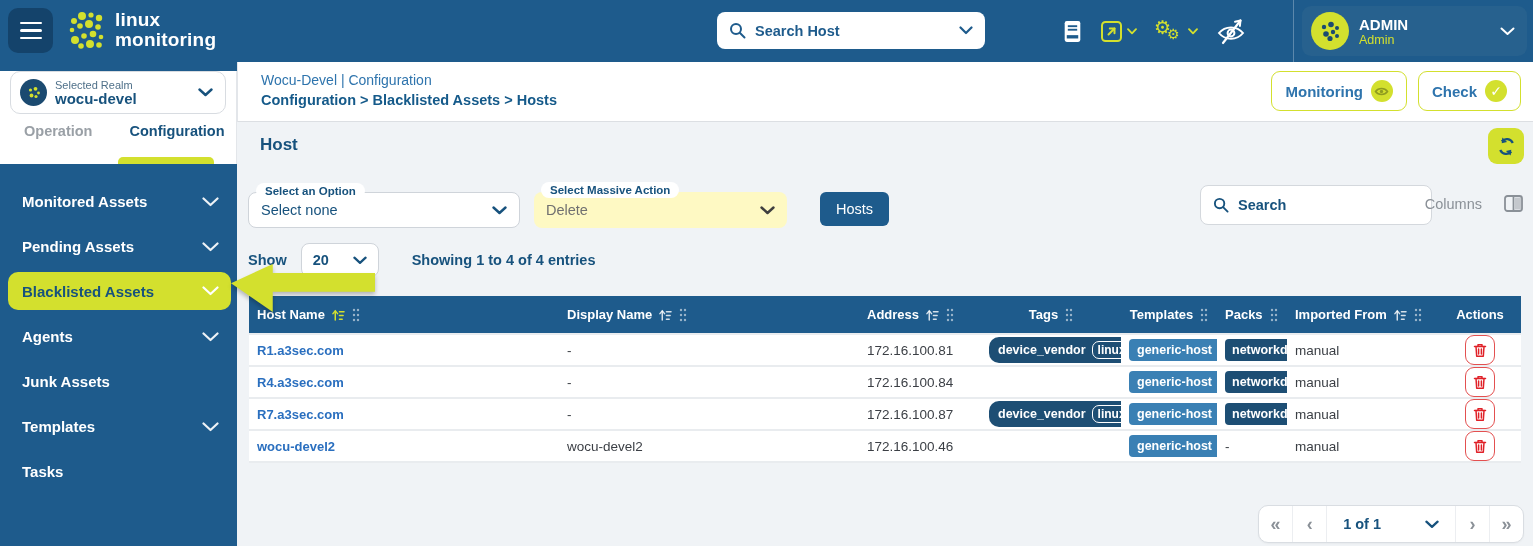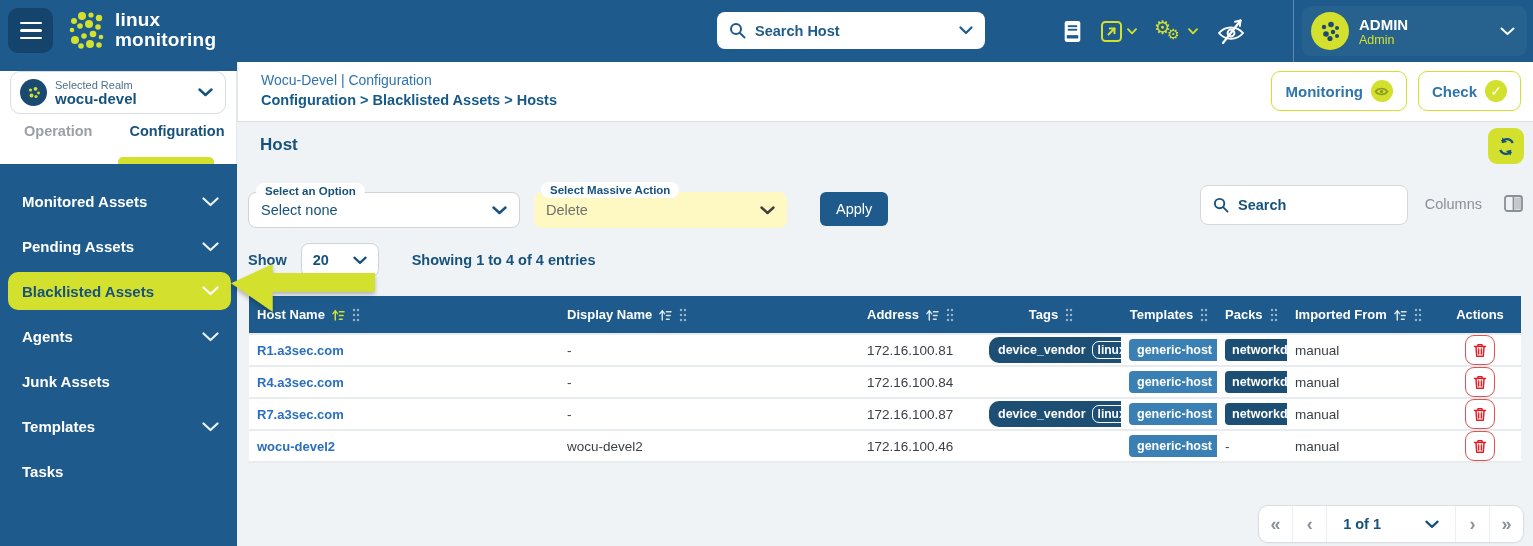--- a/index.html
+++ b/index.html
@@ -83,21 +83,21 @@
   .sg-option { left:11px; top:69px; width:272px; background:#fff; border:1px solid #cfd4da; }
   .sg-option .val { color:#17527d; font-size:14.5px; }
   .sg-massive { left:297px; top:69px; width:253px; background:#fef9c3; }
   .sg-massive .val { color:#707070; font-size:14.5px; }
   .select-group .chev { margin-left:auto; }
   .sg-option .chev { color:#17527d; }
   .sg-massive .chev { color:#3f3f3f; }
   .apply-btn { position:absolute; left:583px; top:69px; height:34px; background:#1e5b8c; color:#fff;
     border:none; border-radius:6px; padding:0 16px; font-size:14.5px; font-family:inherit; cursor:pointer; }
 
-  .table-search { position:absolute; left:963px; top:62px; width:208px; height:40px; background:#fff;
+  .table-search { position:absolute; left:963px; top:62px; width:232px; height:40px; background:#fff;
     border:1px solid #d4d8dd; border-radius:8px; display:flex; align-items:center; gap:9px; padding:0 12px; }
   .table-search .ph { color:#17527d; font-weight:bold; font-size:14.5px; }
   .columns-ctl { position:absolute; right:10px; top:72px; display:flex; align-items:center; gap:22px;
     color:#8a9097; font-size:14.5px; cursor:pointer; }
 
   .show-row { position:absolute; left:11px; top:120px; display:flex; align-items:center; }
   .show-label { font-size:14.5px; font-weight:bold; color:#17527d; }
   .show-select { margin-left:14px; width:78px; height:34px; background:#fff; border:1px solid #cfd4da;
     border-radius:8px; display:flex; align-items:center; padding:0 11px; cursor:pointer; }
   .show-select .val { color:#17527d; font-size:14.5px; font-weight:bold; }
@@ -404,21 +404,21 @@
   <div class="select-group sg-massive">
     <span class="float-label">Select Massive Action</span>
     <span class="val">Delete</span>
     <span class="chev">
       <svg width="15" height="9" viewBox="0 0 15 9" fill="none" stroke="currentColor" stroke-width="2.4" stroke-linecap="round" stroke-linejoin="round">
           <path d="M1.5 1.5 7.5 7 13.5 1.5"></path>
         </svg>
     </span>
   </div>
 
-  <button class="apply-btn">Apply</button>
+  <button class="apply-btn">Hosts</button>
 
   <div class="table-search">
     <span>
       <svg width="16" height="16" viewBox="0 0 17 17" fill="none" stroke="#17527d" stroke-width="2" stroke-linecap="round">
         <circle cx="7" cy="7" r="5"></circle>
           <line x1="11" y1="11" x2="15.5" y2="15.5"></line>
       </svg>
     </span>
     <span class="ph">Search</span>
   </div>

